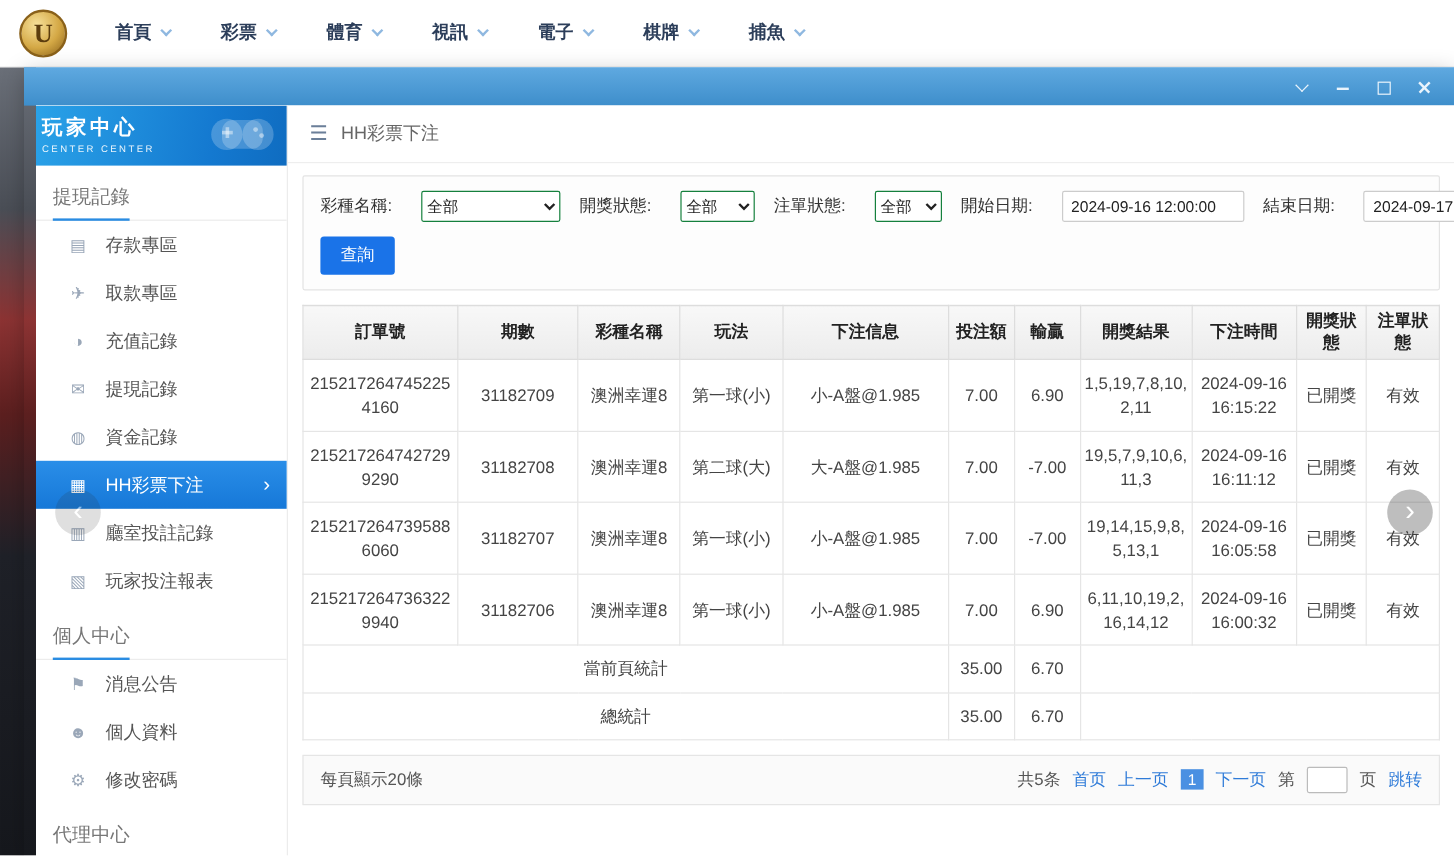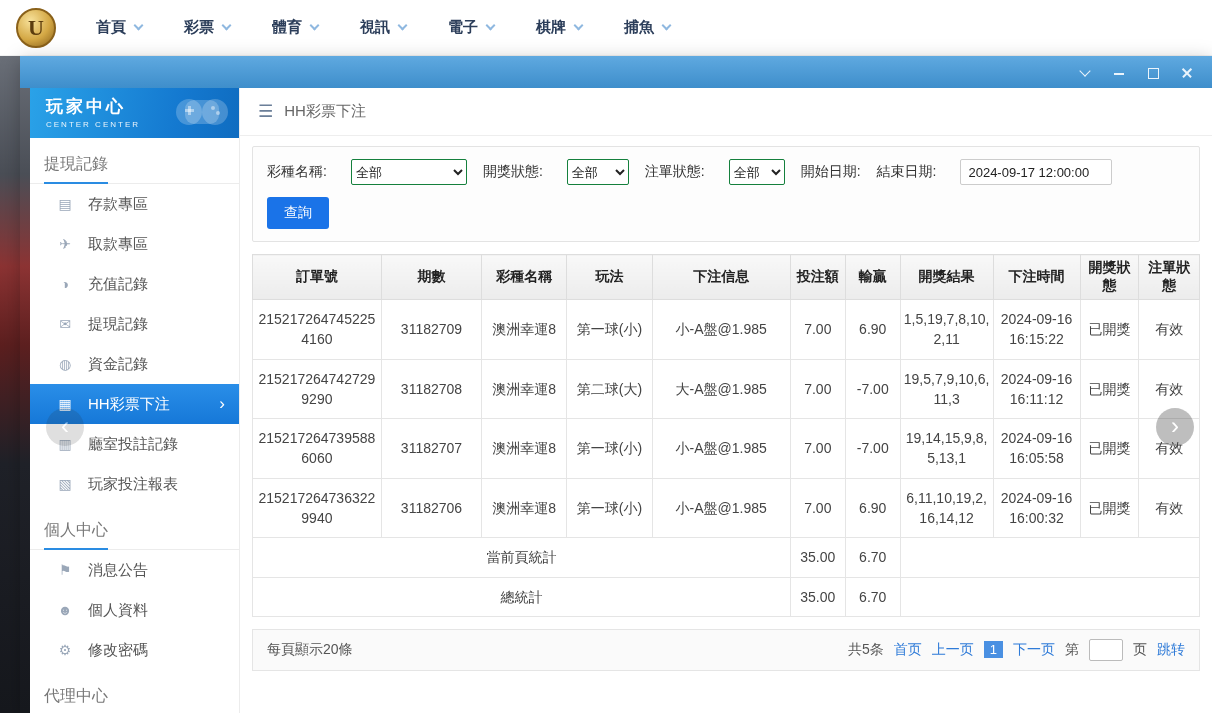--- a/index.html
+++ b/index.html
@@ -36,21 +36,21 @@
                          border-right:1.5px solid #eaf4fc; border-bottom:1.5px solid #eaf4fc; transform:rotate(45deg); }
   .wc-min::before { content:''; position:absolute; left:2px; top:8px; width:10px; height:1.5px; background:#eaf4fc; }
   .wc-max::before { content:''; position:absolute; left:2px; top:3px; width:9px; height:9px; border:1.5px solid #eaf4fc; }
   .wc-close::before,.wc-close::after { content:''; position:absolute; left:1px; top:6.5px; width:12px; height:1.5px; background:#eaf4fc; }
   .wc-close::before { transform:rotate(45deg); } .wc-close::after { transform:rotate(-45deg); }
 
   .modal-body { position:absolute; left:10px; top:32px; right:0; bottom:0; background:#fff; display:flex; }
 
   
   .sidebar { width:210px; background:#fff; border-right:1px solid #ececec; overflow:hidden; flex-shrink:0; }
-  .sidebar-header { height:50px; position:relative; padding:7px 0 0 16px; color:#fff;
+  .sidebar-header { height:50px; position:relative; padding:7px 0 0 5px; color:#fff;
                     background:linear-gradient(100deg,#2aa2e8 0%,#1479d0 70%,#0f6cc0 100%); }
   .sh-title { font-size:17px; font-weight:bold; letter-spacing:3px; }
   .sh-sub { font-size:8px; letter-spacing:2px; margin-top:2px; opacity:.9; }
   .gamepad { position:absolute; right:4px; top:4px; }
   .side-heading { padding:16px 14px 0 14px; font-size:16px; color:#777; border-bottom:1px solid #ececec; }
   .side-heading span { display:inline-block; padding-bottom:7px; border-bottom:2px solid #2a8ce2; margin-bottom:-1px; }
   .side-item { height:40px; display:flex; align-items:center; padding-left:26px; gap:14px;
                font-size:15px; color:#555; cursor:pointer; position:relative; }
   .side-icon { width:18px; text-align:center; font-size:14px; color:#9aa7b8; font-style:normal; }
   .side-item.active { background:linear-gradient(180deg,#2a8ee8,#1678d8); color:#fff; }
@@ -249,20 +249,21 @@
                 </select>
               </div>
               <div class="fgroup">
                 <span class="flabel">注單狀態:</span>
                 <select class="fselect sm">
                   <option>全部</option>
                 </select>
               </div>
               <div class="fgroup">
                 <span class="flabel">開始日期:</span>
+                <input class="fdate" value="2024-09-16 12:00:00" style="">
               </div>
               <div class="fgroup">
                 <span class="flabel">結束日期:</span>
                 <input class="fdate" value="2024-09-17 12:00:00" style="">
               </div>
             </div>
             <div class="btn-row">
               <button class="search-btn">查詢</button>
             </div>
           </div>

